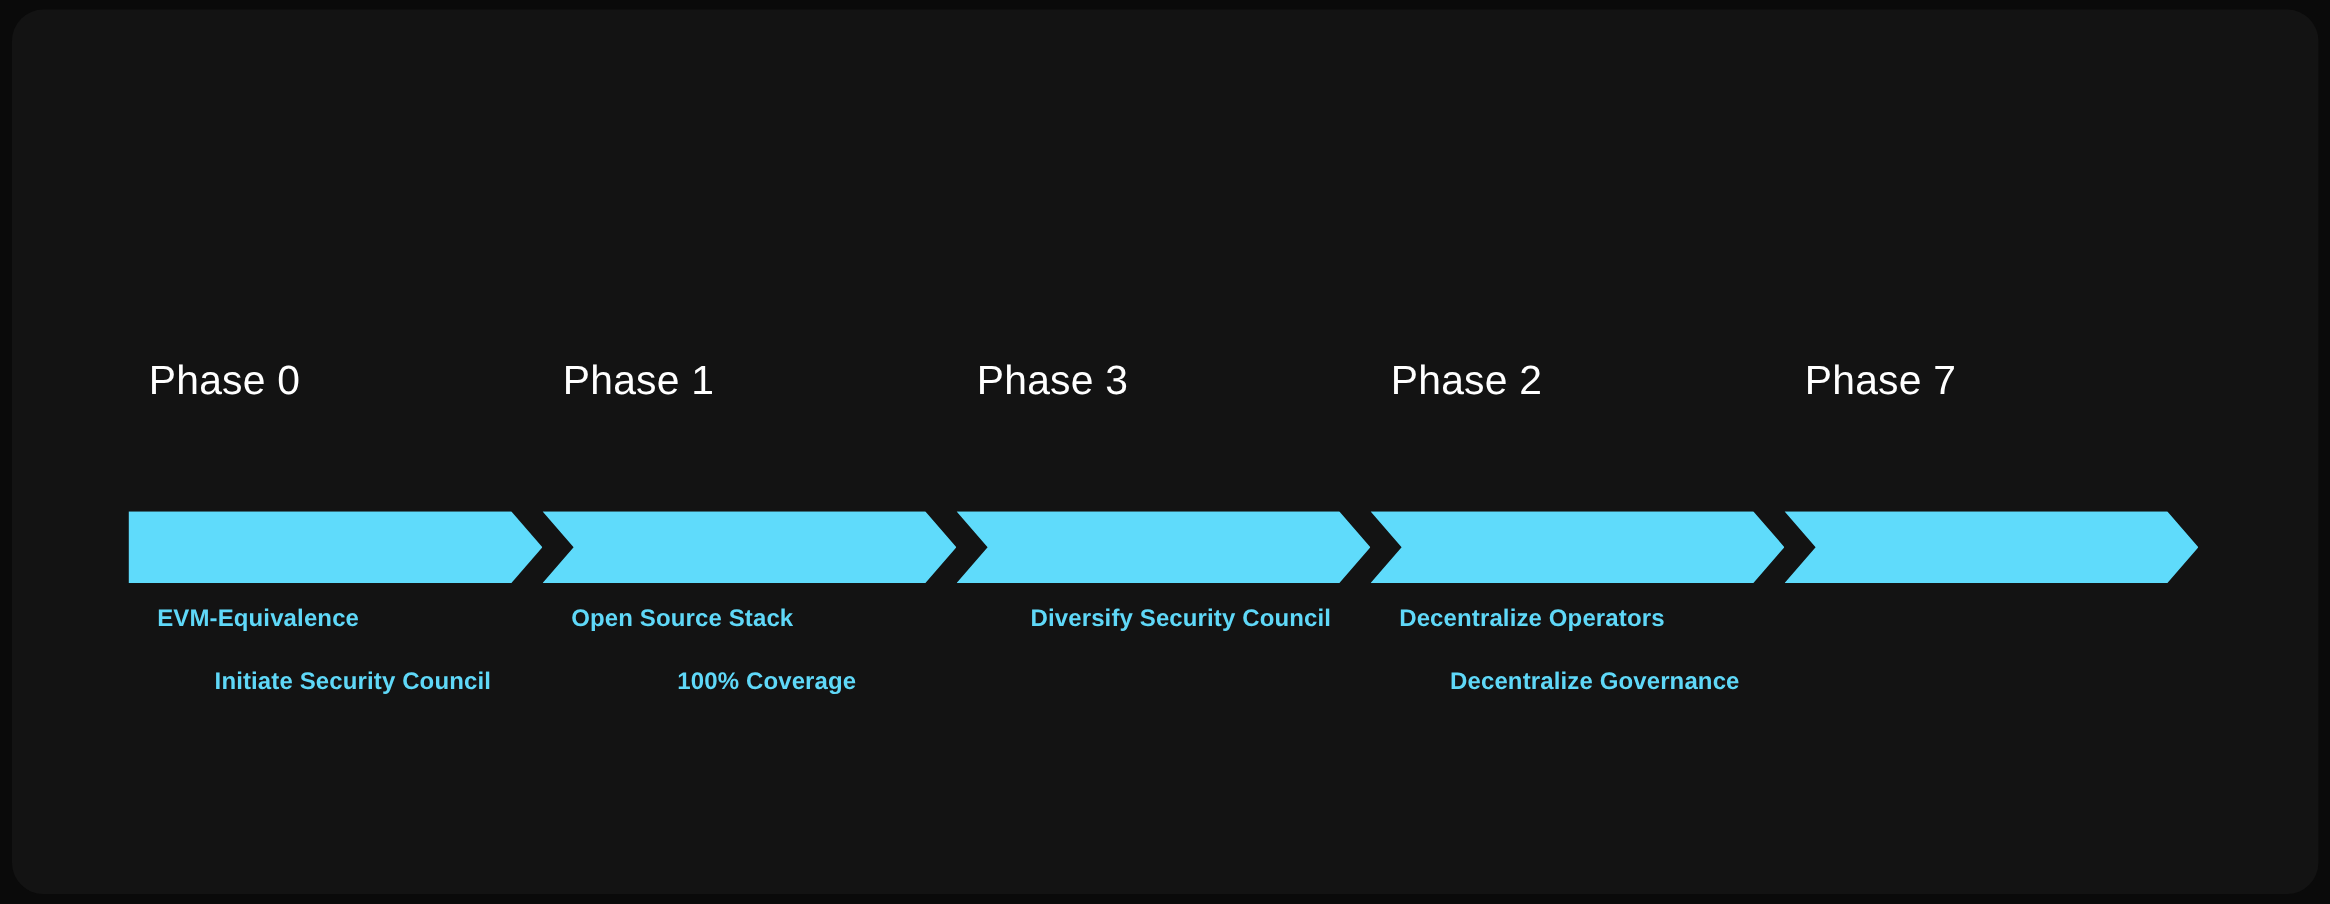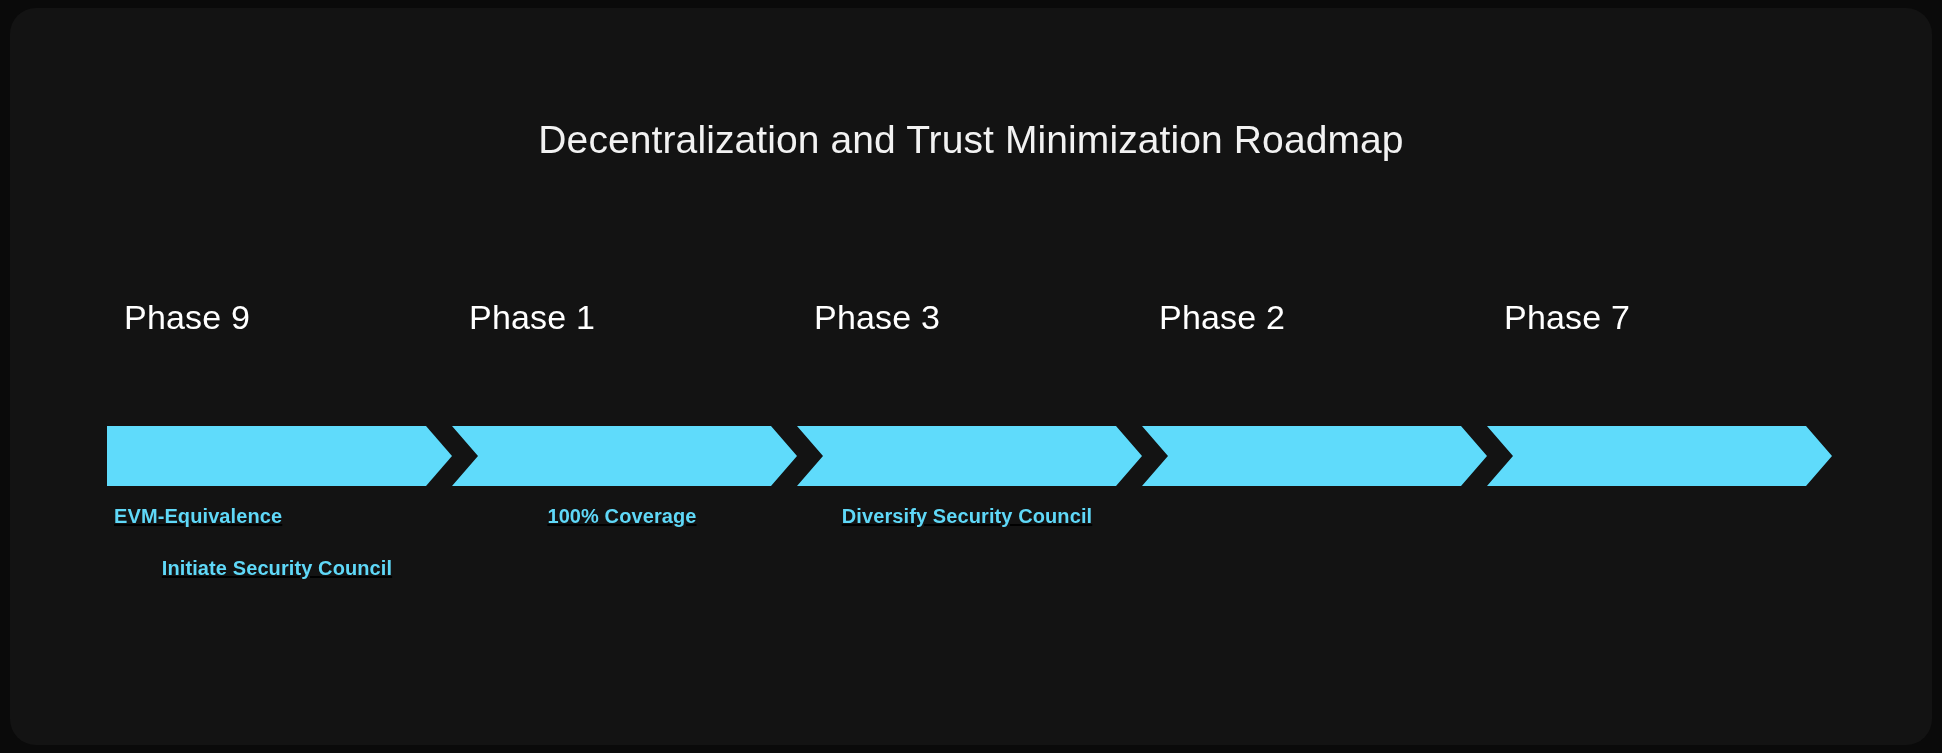--- a/index.html
+++ b/index.html
@@ -86,78 +86,81 @@
     clip-path: polygon(0 0, calc(100% - 26px) 0, 100% 50%, calc(100% - 26px) 100%, 0 100%);
   }
   
   .chevron-seg.notched {
     clip-path: polygon(0 0, calc(100% - 26px) 0, 100% 50%, calc(100% - 26px) 100%, 0 100%, 26px 50%);
   }
 
   
   .phase-items {
     position: absolute;
-    left: 7px;
+    left: 24px;
     top: 206px;
     width: 326px;
-    text-decoration: underline;
   }
 
   .phase-item {
     color: #5fd8f8;
     font-size: 20px;
     font-weight: 700;
     line-height: 1.28;
     letter-spacing: 0.1px;
     margin-bottom: 26px;
   }
   .phase-item:last-child { margin-bottom: 0; text-align: center; }
   .phase-item.wrap { width: 230px; }
 </style>
 </head>
 <body>
 
 <div id="roadmap-panel">
 
-  <div id="roadmap-title">Decentralization and Trust Minimization Roadmap</div>
 
   <div id="phases-row">
 
     <div id="chevron-bar">
       <div class="chevron-seg first" style="left:0px"></div>
       <div class="chevron-seg notched" style="left:345px"></div>
       <div class="chevron-seg notched" style="left:690px"></div>
       <div class="chevron-seg notched" style="left:1035px"></div>
       <div class="chevron-seg notched" style="left:1380px"></div>
     </div>
 
     <div class="phase-col" style="left:0px">
-      <div class="phase-heading">Phase 9</div>
+      <div class="phase-heading">Phase 0</div>
       <div class="phase-items">
         <div class="phase-item">EVM-Equivalence</div>
         <div class="phase-item">Initiate Security Council</div>
       </div>
     </div>
 
     <div class="phase-col" style="left:345px">
       <div class="phase-heading">Phase 1</div>
       <div class="phase-items">
+        <div class="phase-item">Open Source Stack</div>
         <div class="phase-item">100% Coverage</div>
       </div>
     </div>
 
     <div class="phase-col" style="left:690px">
       <div class="phase-heading">Phase 3</div>
       <div class="phase-items">
         <div class="phase-item">Diversify Security Council</div>
       </div>
     </div>
 
     <div class="phase-col" style="left:1035px">
       <div class="phase-heading">Phase 2</div>
+      <div class="phase-items">
+        <div class="phase-item">Decentralize Operators</div>
+        <div class="phase-item">Decentralize Governance</div>
+      </div>
     </div>
 
     <div class="phase-col" style="left:1380px">
       <div class="phase-heading">Phase 7</div>
     </div>
 
   </div>
 </div>
 
 </body></html>

